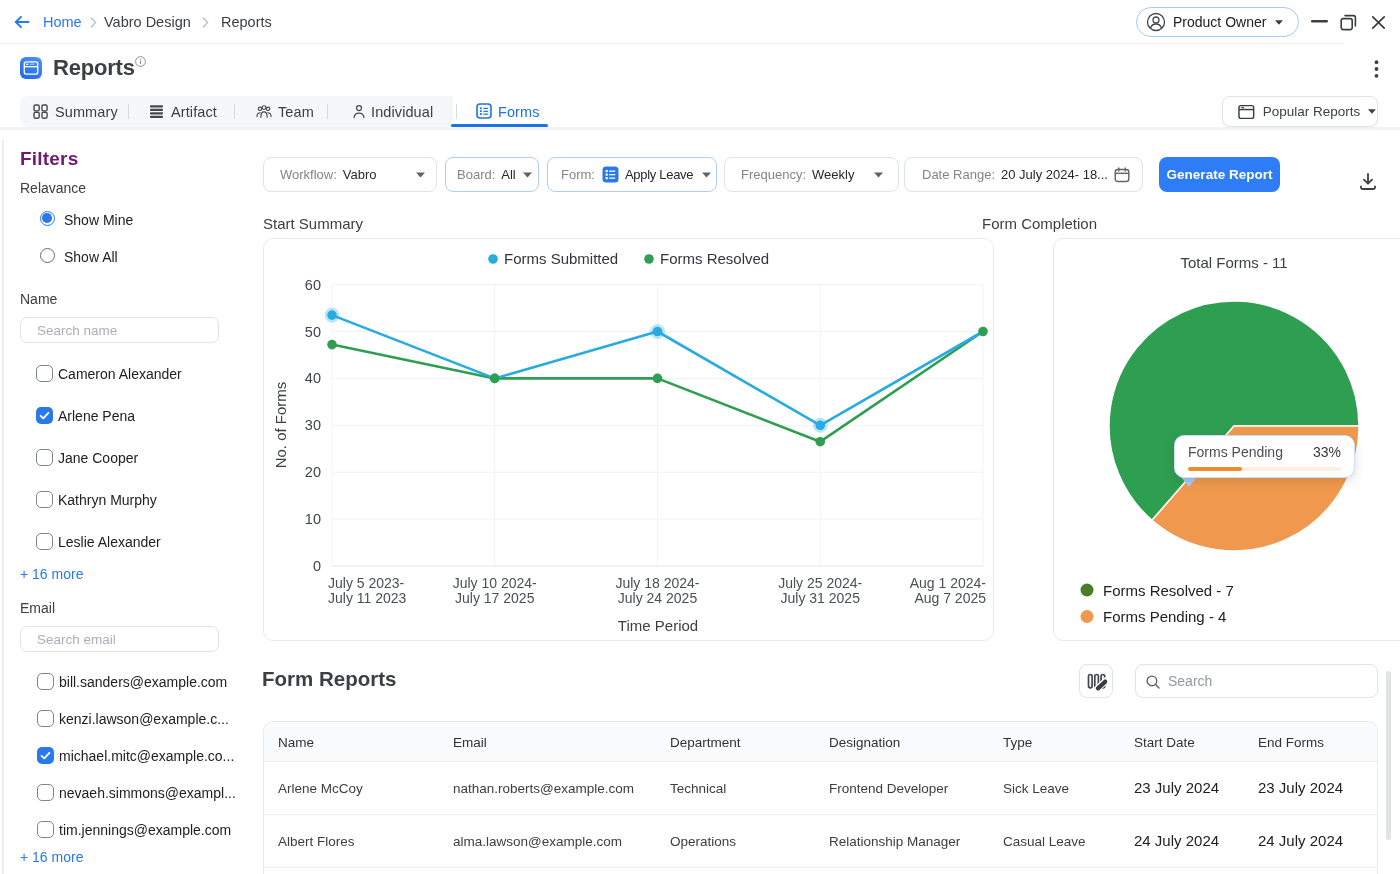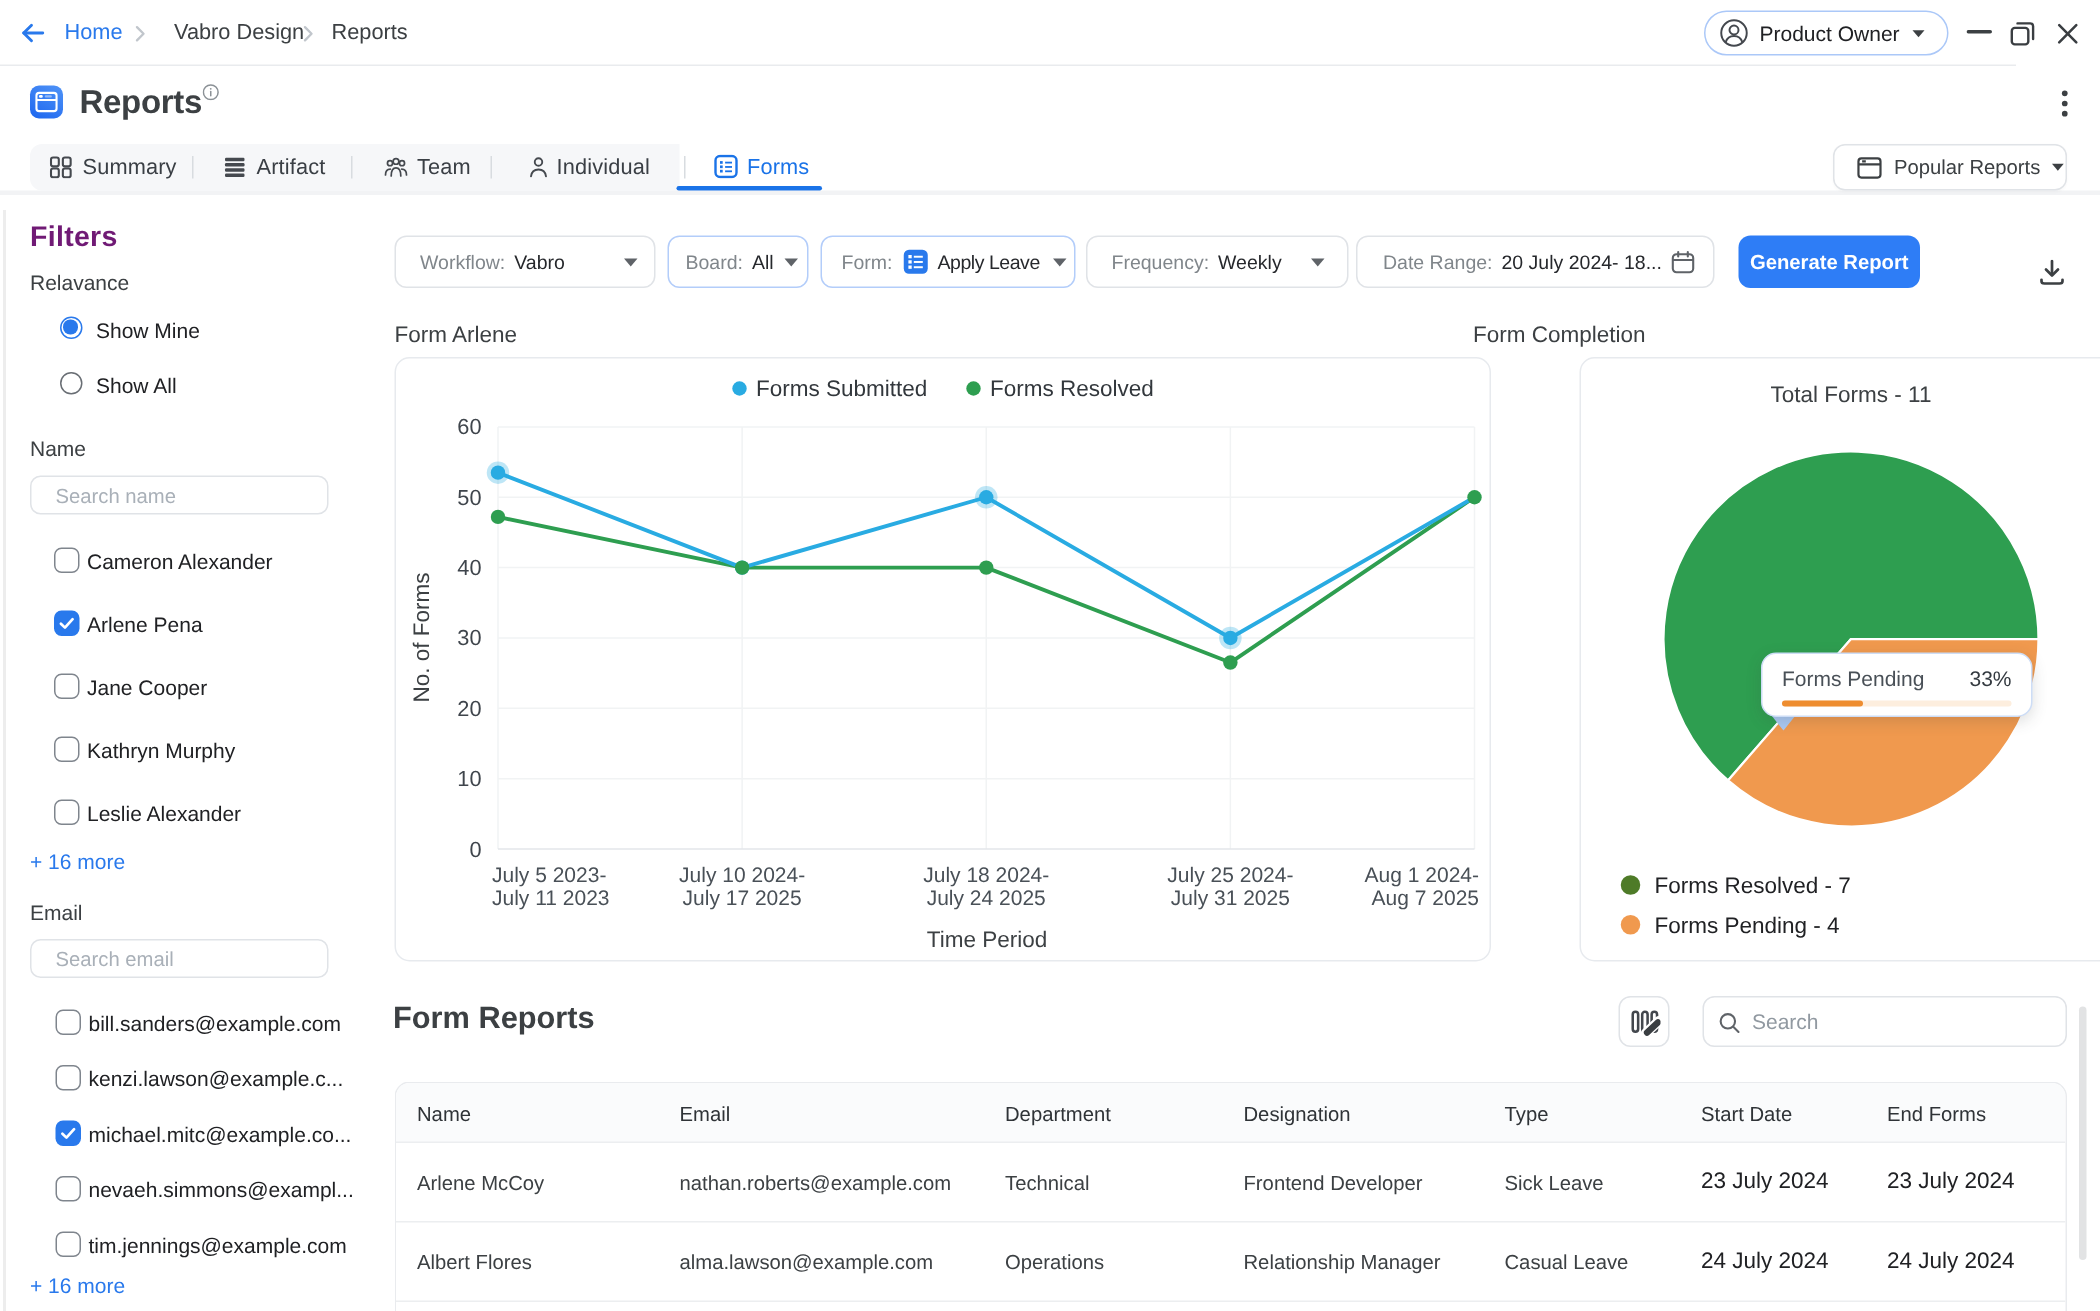--- a/index.html
+++ b/index.html
@@ -65,21 +65,21 @@
 
 <div class="titlebar">
   <svg class="abs" style="left:14px;top:15px;" width="16" height="14" viewBox="0 0 16 14" fill="none" stroke="#2979ec" stroke-width="1.9" stroke-linecap="round" stroke-linejoin="round">
       <path d="M14.5 7 H1.8"></path>
       <path d="M7 1.8 L1.8 7 L7 12.2"></path>
     </svg>
   <span class="crumb-home">Home</span>
   <svg class="abs" style="left:90px;top:17px;" width="7" height="11" viewBox="0 0 8 12" fill="none" stroke="#c1c6cc" stroke-width="1.8" stroke-linecap="round" stroke-linejoin="round">
       <path d="M1.5 1 L6.5 6 L1.5 11"></path>
     </svg>
-  <span class="crumb-item" style="left:116px;text-align:right;">Vabro Design</span>
+  <span class="crumb-item" style="left:104px;text-align:right;">Vabro Design</span>
   <svg class="abs" style="left:202px;top:17px;" width="7" height="11" viewBox="0 0 8 12" fill="none" stroke="#c1c6cc" stroke-width="1.8" stroke-linecap="round" stroke-linejoin="round">
       <path d="M1.5 1 L6.5 6 L1.5 11"></path>
     </svg>
   <span class="crumb-item" style="left:221px;">Reports</span>
   <div class="pill">
     <svg width="20" height="20" viewBox="0 0 20 20" fill="none" stroke="#44484e" stroke-width="1.3">
         <circle cx="10" cy="10" r="8.5"></circle>
         <circle cx="10" cy="8" r="3"></circle>
         <path d="M4.5 16 C5.5 13 7.5 12 10 12 C12.5 12 14.5 13 15.5 16" stroke-linecap="round"></path>
       </svg>
@@ -267,21 +267,21 @@
       <path d="M11.2 1 V4" stroke-linecap="round"></path>
     </svg>
   </div>
 <div class="genbtn">Generate Report</div>
 <svg class="abs" style="left:1360px;top:173px;" width="16" height="17" viewBox="0 0 16 17" fill="none" stroke="#3c4043" stroke-width="1.8" stroke-linecap="round" stroke-linejoin="round">
     <path d="M8 1 V10"></path>
     <path d="M4 6.7 L8 10.7 L12 6.7"></path>
     <path d="M1 13.5 V14.5 Q1 16 3 16 H13 Q15 16 15 14.5 V13.5"></path>
   </svg>
 
-<div class="cardtitle" style="left:263px;top:215px;">Form Arlene</div>
+<div class="cardtitle" style="left:263px;top:215px;">Start Summary</div>
 <div class="cardtitle" style="left:982px;top:215px;">Form Completion</div>
 
 <div class="card" style="left:263px;top:238px;width:731px;height:403px;">
 <svg width="729" height="401" viewBox="0 0 729 401" font-family="Liberation Sans, sans-serif">
 
   <circle cx="229" cy="20" r="4.8" fill="#29abe2"></circle>
   <text x="240" y="25" font-size="15" font-weight="500" fill="#32373c">Forms Submitted</text>
   <circle cx="385" cy="20" r="4.8" fill="#2e9e50"></circle>
   <text x="396" y="25" font-size="15" font-weight="500" fill="#32373c">Forms Resolved</text>
 

